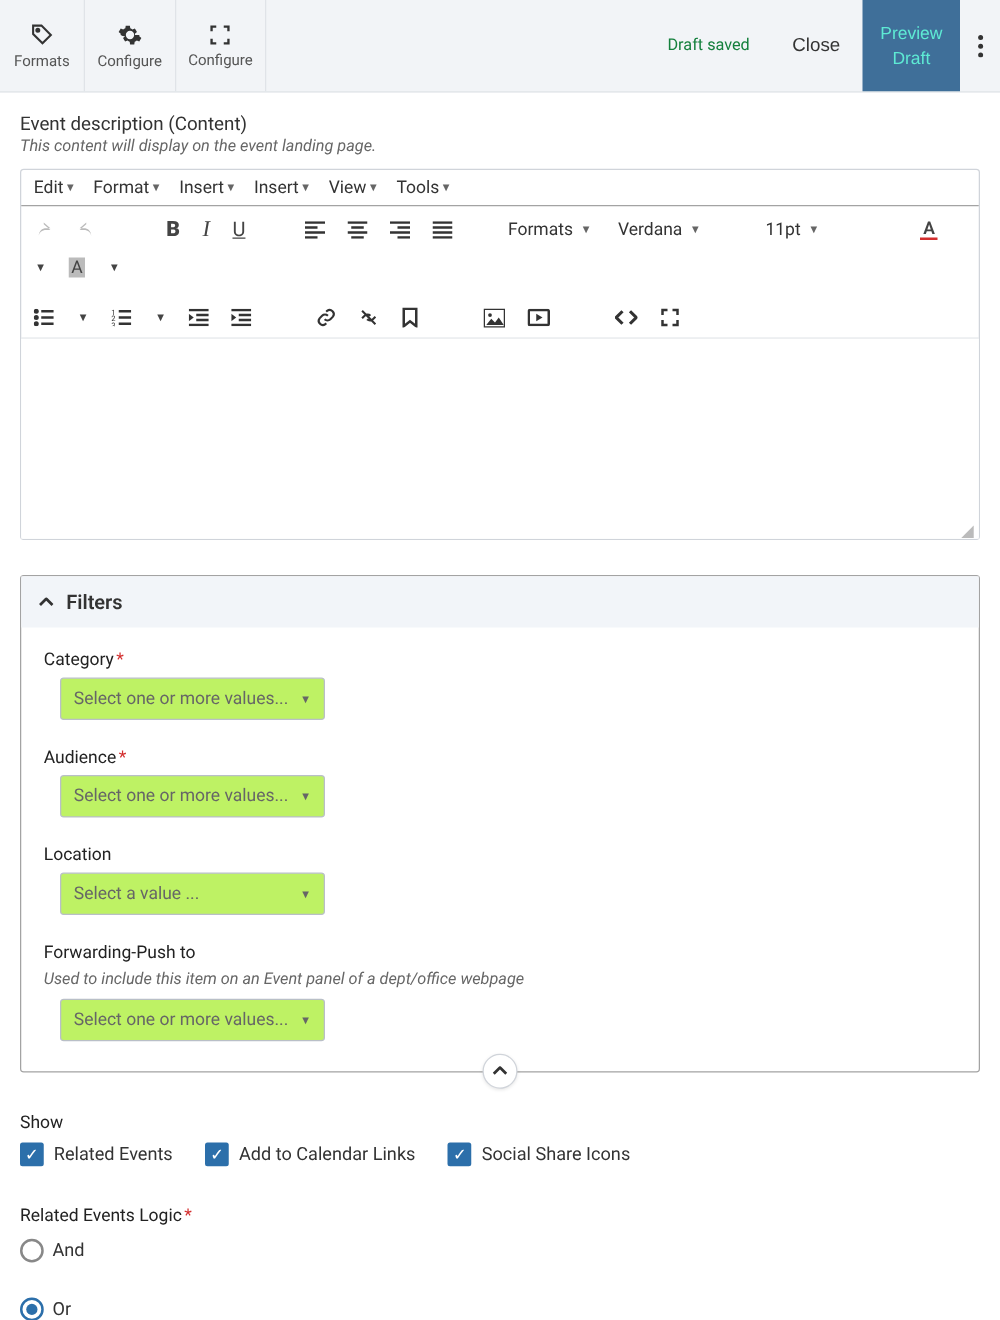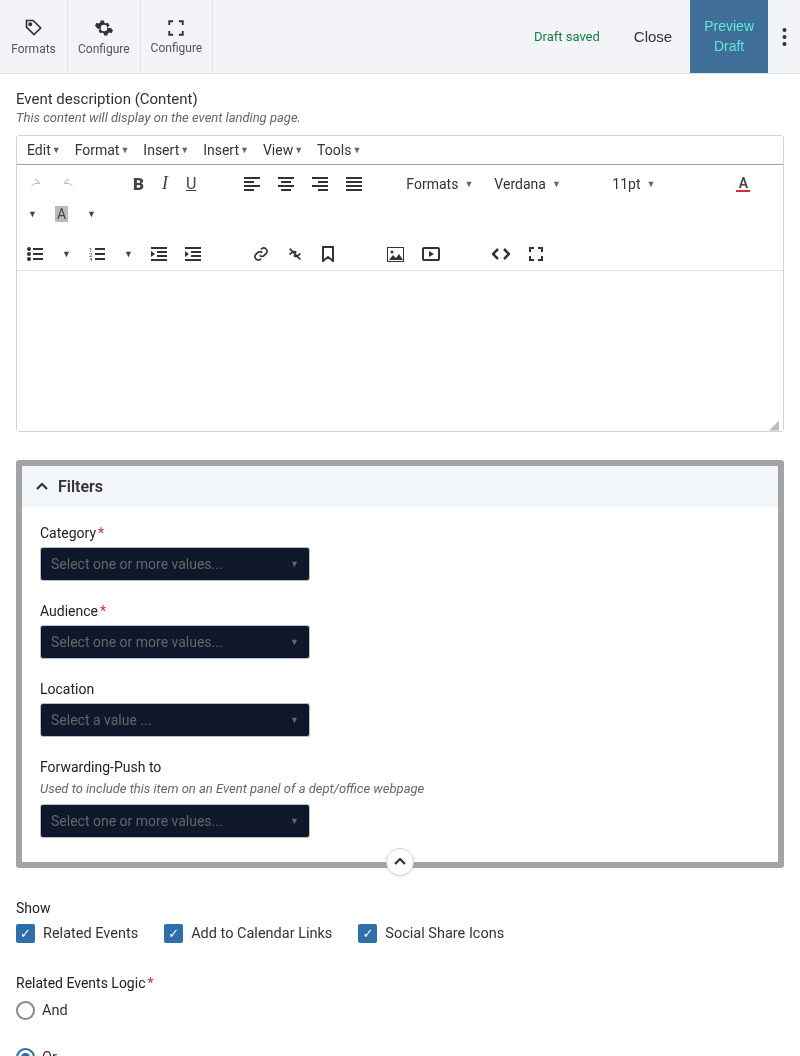--- a/index.html
+++ b/index.html
@@ -68,34 +68,34 @@
 .font-color-underline { height:2px; background:#d32f2f; width:14px; margin-top:-1px; }
 .bg-color-box { background:#bbb; padding:0 2px; }
 .editor-body {
   min-height: 160px; padding: 10px; background:#fff; position:relative;
 }
 .resize-handle {
   position:absolute; right:2px; bottom:2px; width:12px; height:12px;
   color:#bbb; font-size:13px;
 }
 .panel {
-  border: 6px solid #a3a3a3; border-radius: 3px; margin-top: 28px;
+  border: 1px solid #a3a3a3; border-radius: 3px; margin-top: 28px;
   background:#fff; position:relative;
 }
 .panel-header {
   background: #f2f5f9; padding: 11px 14px; font-size: 16px; font-weight: 600;
   display:flex; align-items:center; gap:10px;
 }
 .panel-body { padding: 18px; }
 .form-label { font-size:14px; color:#222; margin-bottom:6px; display:block; }
 .required { color:#d32f2f; margin-left:2px; }
 .select-box {
   border:1px solid #b9bfc7; border-radius:3px; padding:8px 10px;
-  width: 270px; display:flex; justify-content:space-between; align-items:center;
-  color:#666; cursor:pointer; font-size:14px; background:#0f172a;
+  width: 212px; display:flex; justify-content:space-between; align-items:center;
+  color:#666; cursor:pointer; font-size:14px; background:#bef264;margin-left:13px;
 }
 .form-group { margin-bottom: 22px; }
 .collapse-fab {
   position:absolute; left:50%; bottom:-14px; transform:translateX(-50%);
   width:28px; height:28px; border-radius:50%; background:#fff;
   border:1px solid #d0d4da; display:flex; align-items:center; justify-content:center;
   cursor:pointer; box-shadow:0 1px 3px rgba(0,0,0,0.1);
 }
 .section-gap { margin-top: 32px; }
 .checkbox-row { display:flex; gap: 26px; margin-top:8px; align-items:center; }

